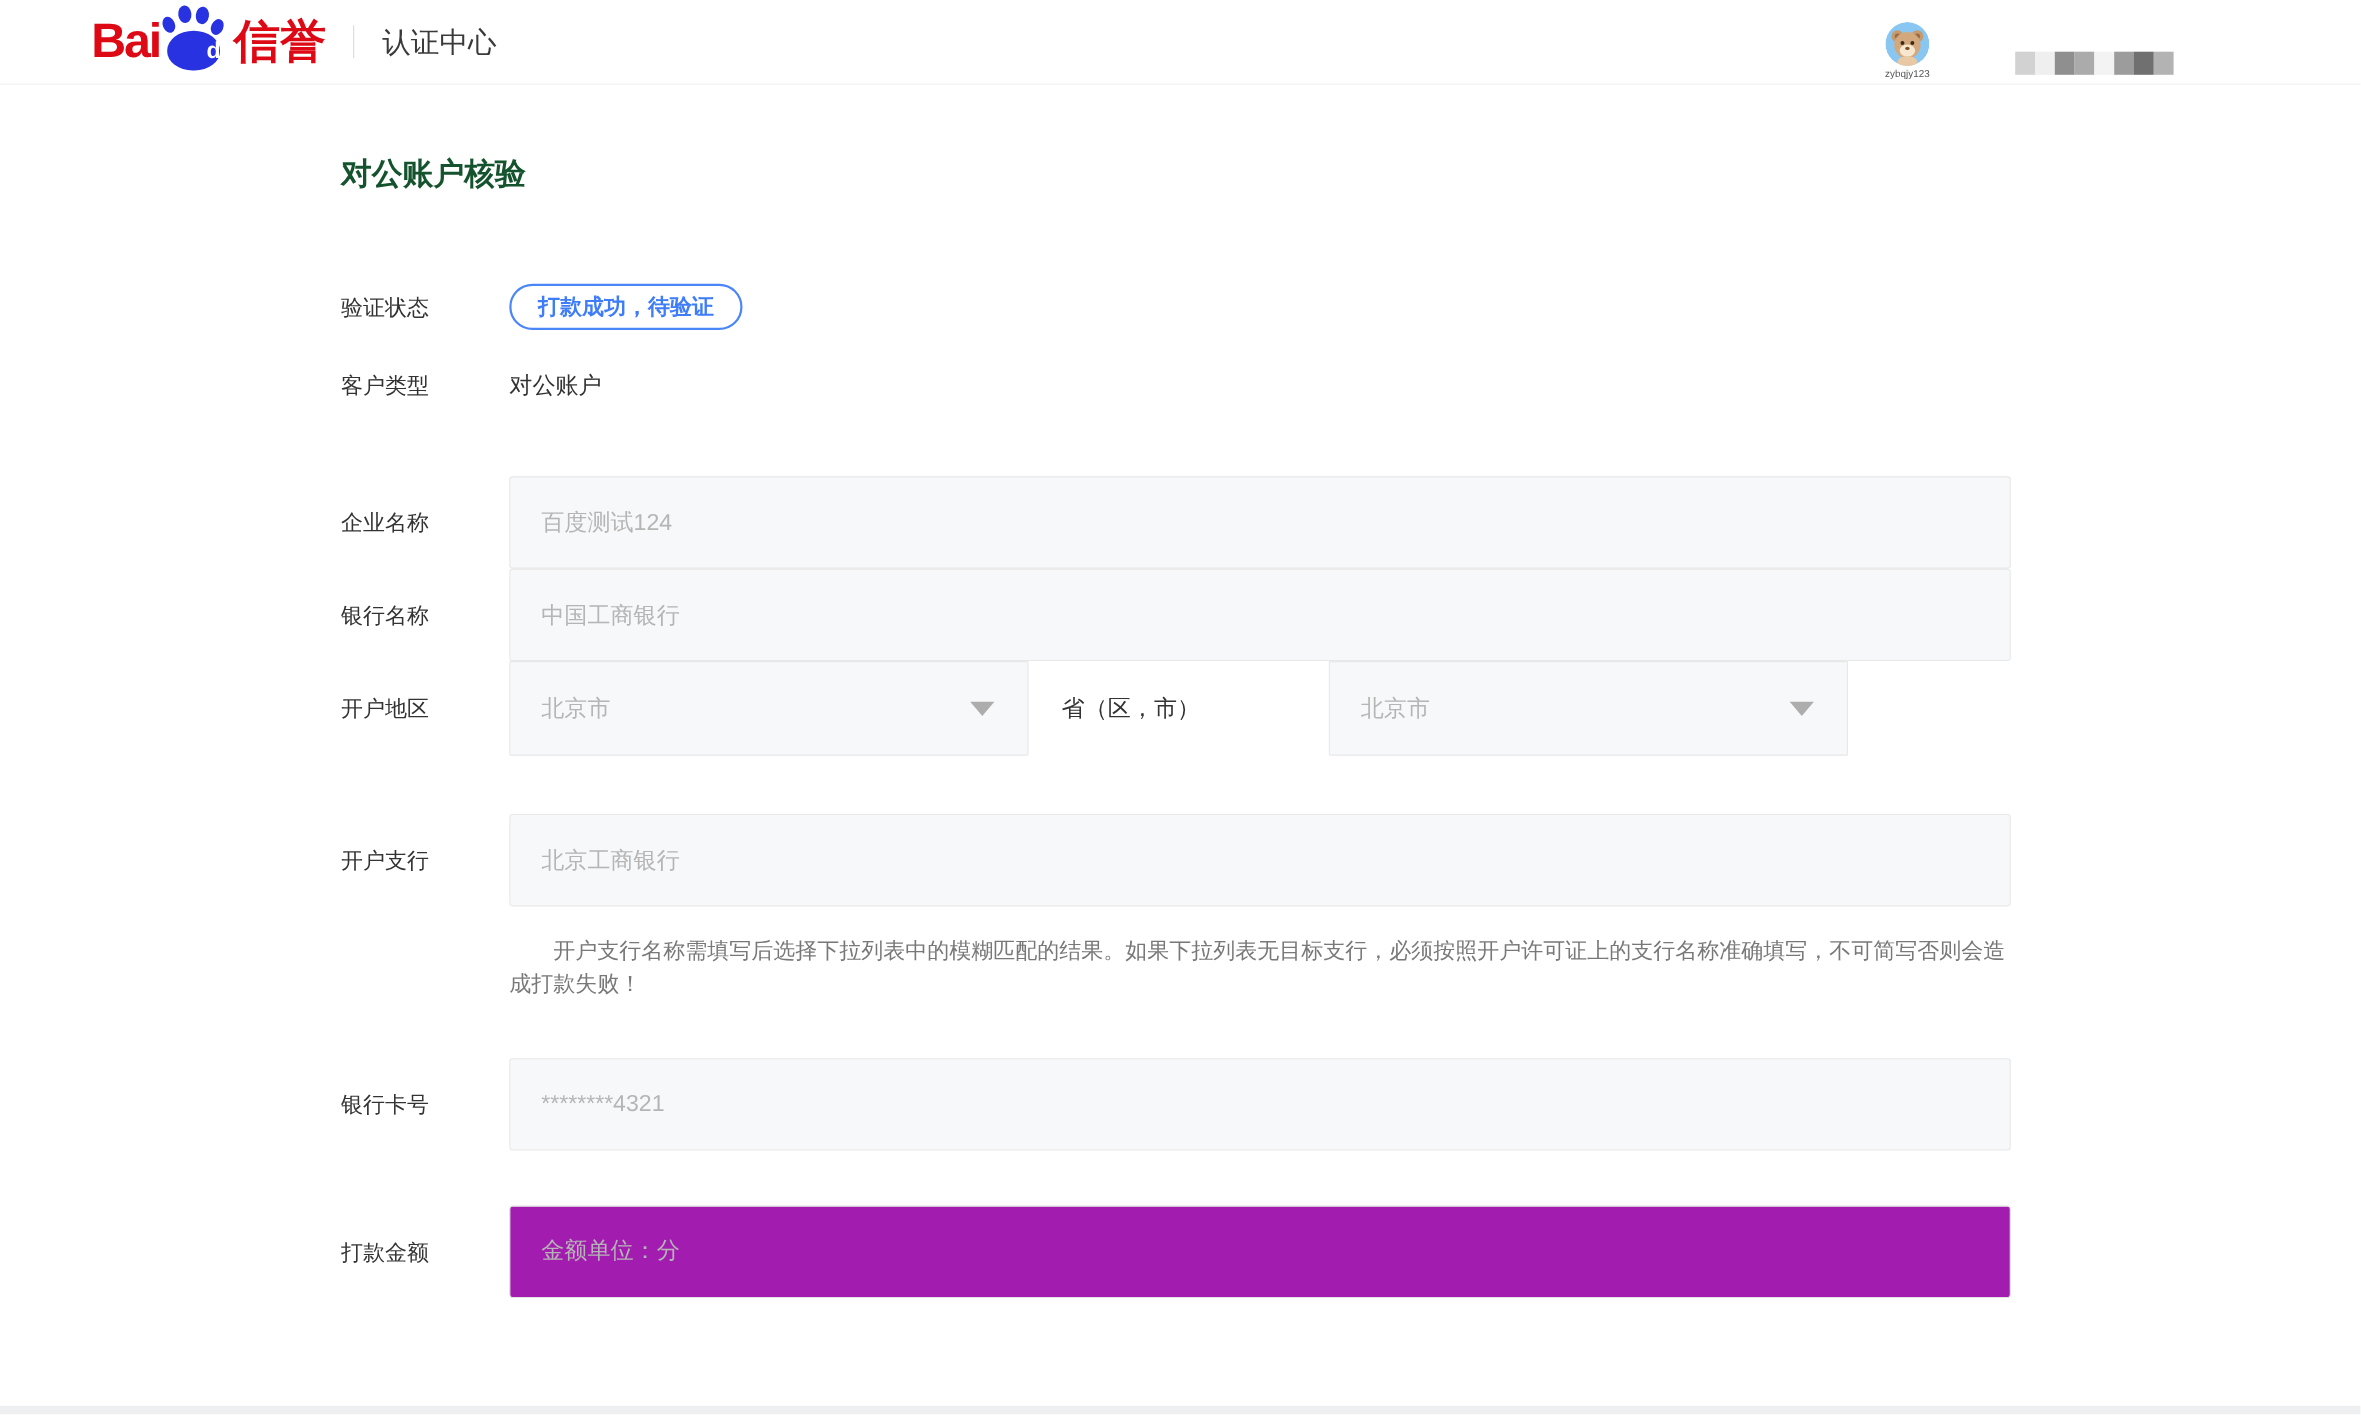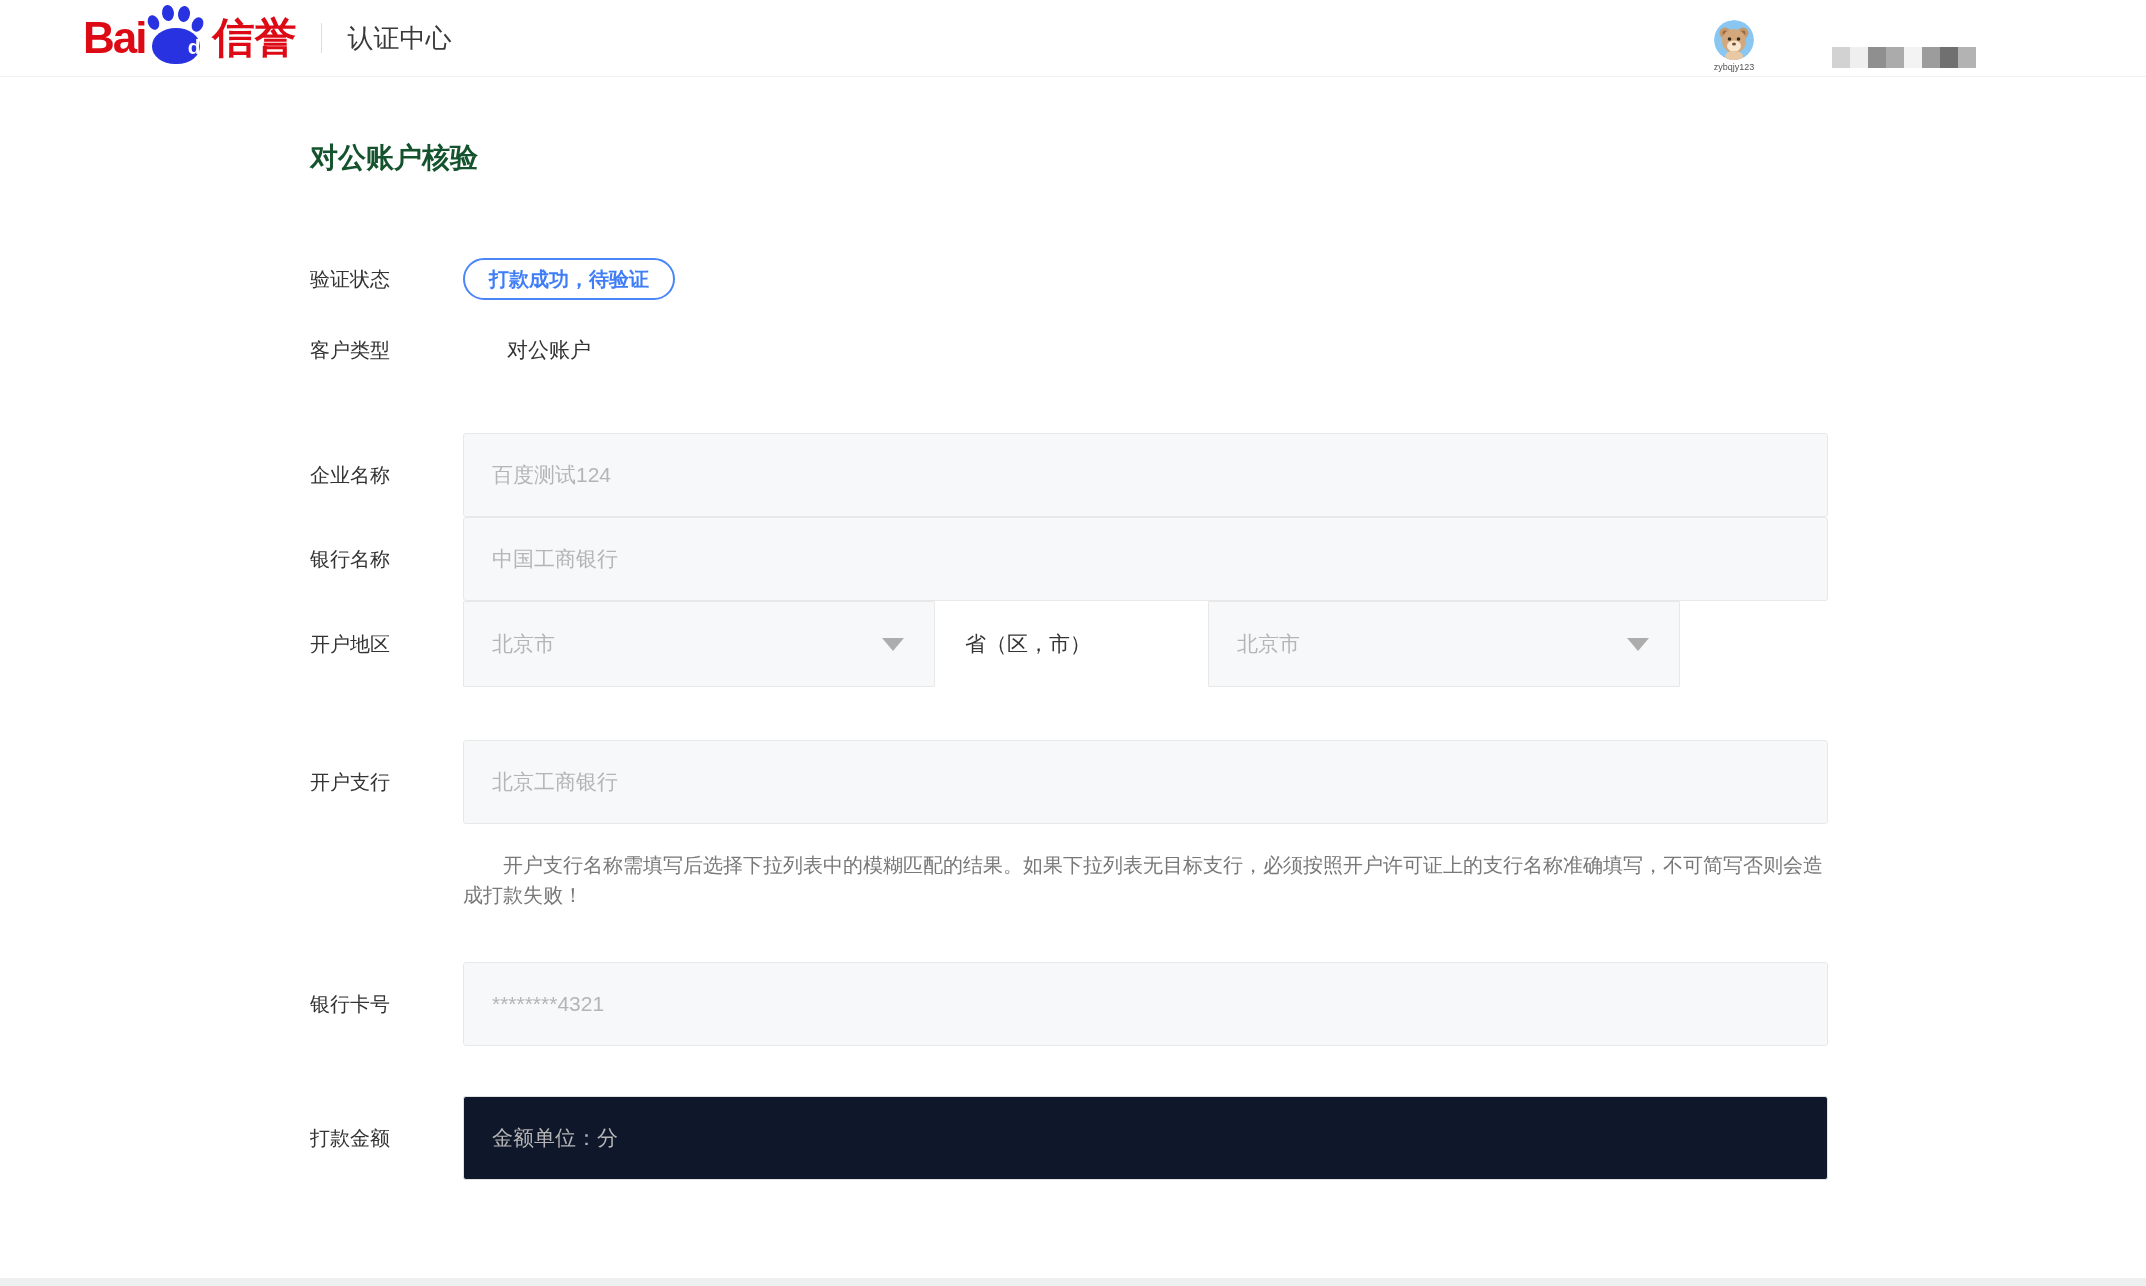--- a/index.html
+++ b/index.html
@@ -74,37 +74,37 @@
     border: 2px solid #4a86f7;
     color: #3f7df8;
     border-radius: 22px;
     padding: 8px 24px;
     font-size: 20px;
     font-weight: bold;
     background: #fff;
     line-height: 22px;
   }
 
-  .row-customer { margin-bottom: 69px; gap: 44px; }
+  .row-customer { margin-bottom: 69px; }
   .plain-value { font-size: 21px; color: #333; }
 
   .row-input { }
   .field {
     width: 1365px; height: 84px;
     background: #f7f8fa;
     border: 1px solid #e8e8e8;
     border-radius: 3px;
     padding: 0 28px;
     font-size: 21px;
     color: #b5b5b5;
     font-family: "Liberation Sans", sans-serif;
     outline: none;
   }
   .field::placeholder { color: #b5b5b5; opacity: 1; }
-  .field-active { background: #0f172a; border: 1px solid #e2e2e2; }
+  .field-active { background: #a21caf; border: 1px solid #e2e2e2; }
 
   .row-region { margin-bottom: 53px; }
   .select {
     width: 472px; height: 86px;
     background: #f7f8fa;
     border: 1px solid #e8e8e8;
     border-radius: 1px;
     display: flex; align-items: center;
     padding: 0 28px;
     position: relative;

